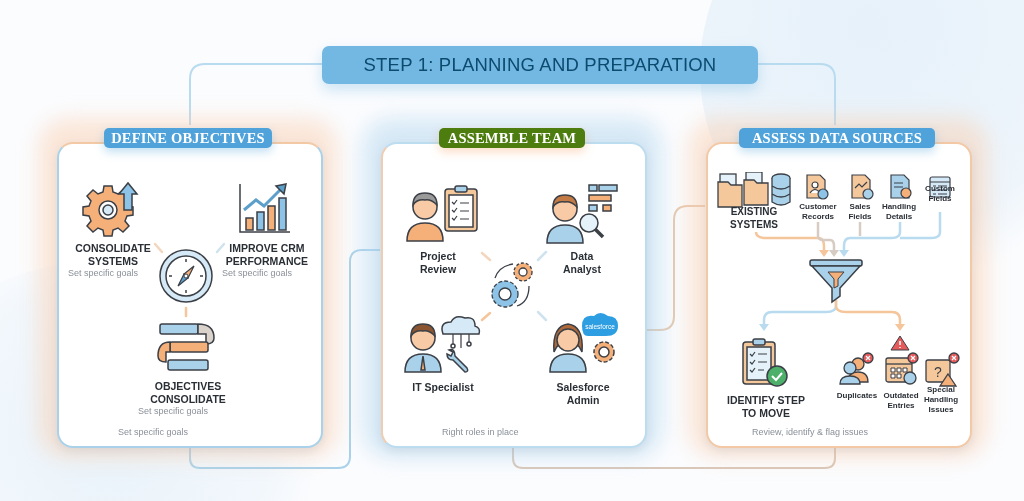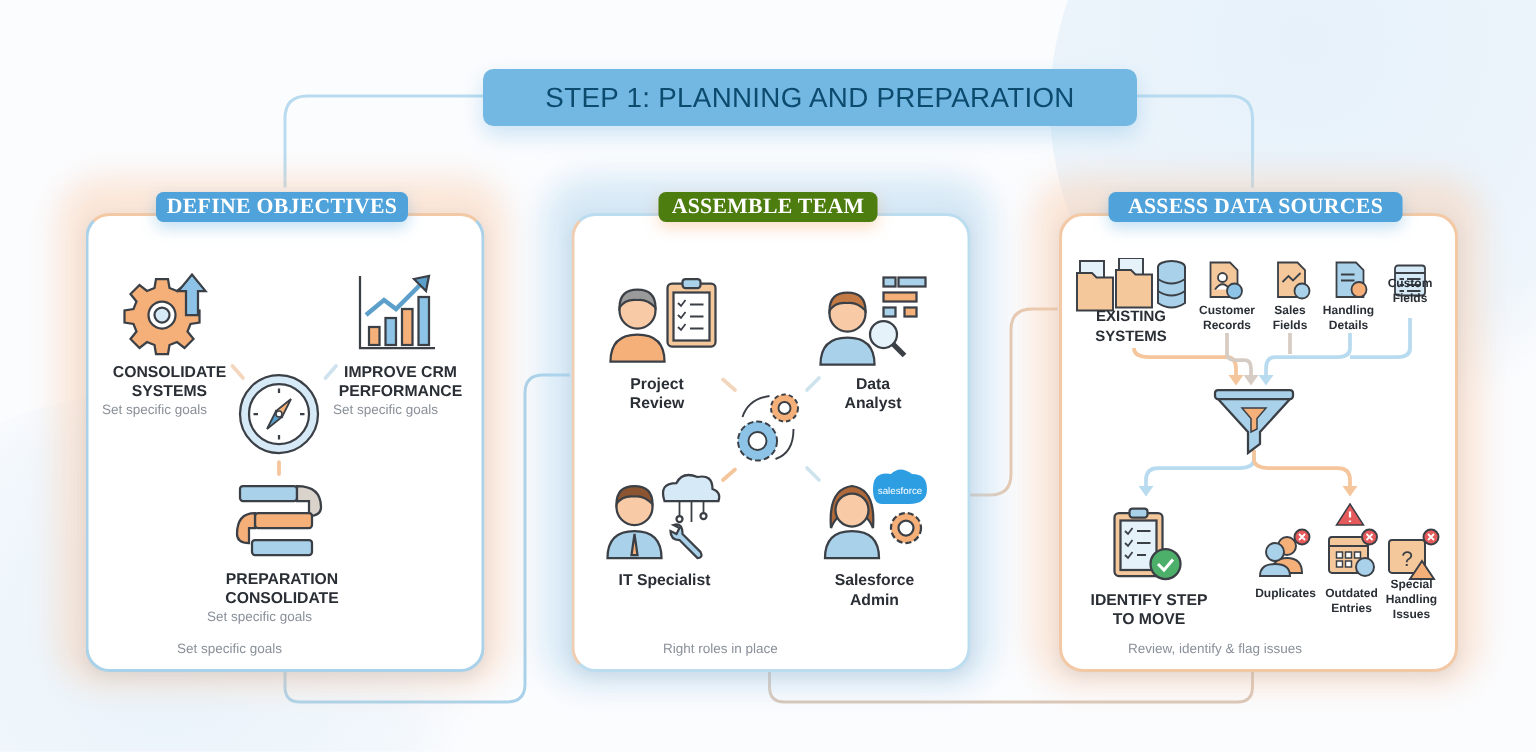--- a/index.html
+++ b/index.html
@@ -91,21 +91,21 @@
 <svg class="ico" style="left:156px;top:322px;" width="60" height="52" viewBox="0 0 60 52">
   <g stroke="#3b3f46" stroke-width="1.5">
     <rect x="4" y="2" width="38" height="10" rx="2" fill="#a9d2ea"></rect>
     <path d="M42 2 Q58 2 58 16 Q58 22 50 22 V12 H42z" fill="#d9d3cc"></path>
     <rect x="14" y="20" width="38" height="10" rx="2" fill="#f5b07a"></rect>
     <path d="M14 20 Q2 20 2 34 Q2 40 10 40 V30 H14z" fill="#f5b07a"></path>
     <rect x="12" y="38" width="40" height="10" rx="2" fill="#a9d2ea"></rect>
   </g>
 </svg>
 <div class="lbl" style="left:138px;top:380px;width:100px;">
-    <div>PREPARATION</div>
+    <div>OBJECTIVES</div>
     <div>CONSOLIDATE</div>
   </div>
 <div class="sub" style="left:138px;top:406px;width:100px;">Set specific goals</div>
 <div class="sub" style="left:118px;top:427px;width:140px;">Set specific goals</div>
 
 <div class="glow" style="left:362px;top:118px;width:300px;height:340px;background:rgba(180,215,240,0.5);"></div>
 <div class="card" style="left:381px;top:142px;width:262px;height:302px;border:2px solid #bcdcef;border-left-color:#f0cdb0;"></div>
 <div class="pill orange" style="left:439px;top:128px;width:146px;">ASSEMBLE TEAM</div>
 
 <svg class="ico" style="left:405px;top:183px;" width="76" height="60" viewBox="0 0 76 60">

